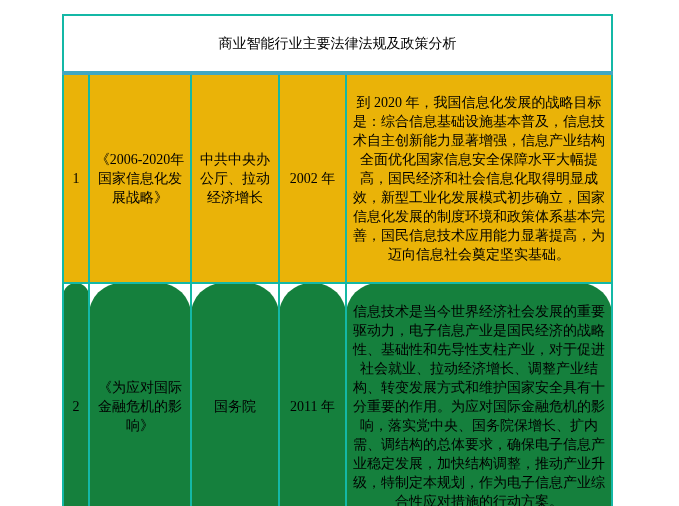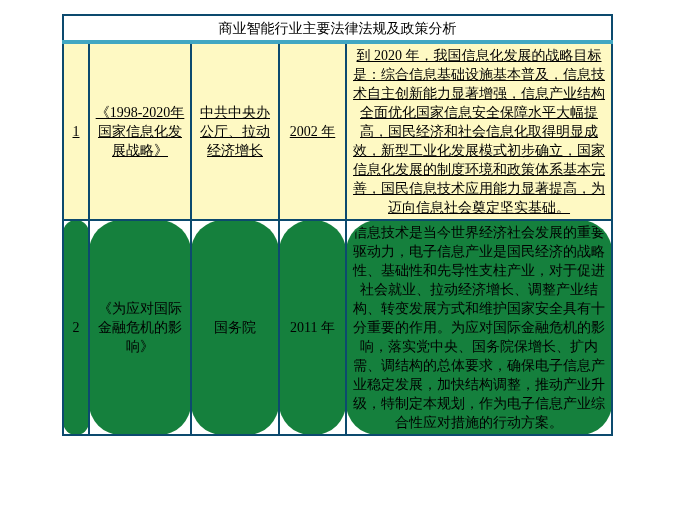--- a/index.html
+++ b/index.html
@@ -19,41 +19,41 @@
   table.policy-table {
     position: absolute;
     left: 62px;
     top: 14px;
     width: 549px;
     border-collapse: collapse;
     table-layout: fixed;
     background: #ffffff;
   }
   table.policy-table td, table.policy-table th {
-    border: 2px solid #0c4a6e;
+    border: 2px solid #14b8a6;
     text-align: center;
     vertical-align: middle;
     font-size: 14px;
     line-height: 19px;
     font-weight: normal;
-    padding: 2px 3px;
+    padding: 18px 3px;
     word-break: break-all;
     overflow: hidden;
   }
   .title-cell {
     background: #ffffff;
     font-size: 15px;
     font-weight: bold;
     height: 27px;
     border-bottom: 4px solid #41A7C2 !important;
     line-height: 22px;
   }
   tr.header-row td { background: #DAEEF3; height: 38px; }
   td.seq-col { font-weight: bold; }
-  tr.data-row-1 td { background: #fef9c3; height: 176px; text-decoration: underline; }
+  tr.data-row-1 td { background: #eab308; height: 176px; }
   tr.data-row-2 td { background: #15803d; height: 215px; border-radius: 32px; }
   .content-cell { padding: 2px 6px; }
 </style>
 </head>
 <body>
 
 <div class="page">
   <table class="policy-table">
     <colgroup>
       <col style="width:26px">
@@ -61,21 +61,21 @@
       <col style="width:88px">
       <col style="width:67px">
       <col style="width:266px">
     </colgroup>
     <tbody>
       <tr class="title-row">
         <td class="title-cell" colspan="5">商业智能行业主要法律法规及政策分析</td>
       </tr>
       <tr class="data-row-1">
         <td class="seq-col">1</td>
-        <td>《1998-2020年国家信息化发展战略》</td>
+        <td>《2006-2020年国家信息化发展战略》</td>
         <td>中共中央办公厅、拉动经济增长</td>
         <td>2002 年</td>
         <td class="content-cell">到 2020 年，我国信息化发展的战略目标是：综合信息基础设施基本普及，信息技术自主创新能力显著增强，信息产业结构全面优化国家信息安全保障水平大幅提高，国民经济和社会信息化取得明显成效，新型工业化发展模式初步确立，国家信息化发展的制度环境和政策体系基本完善，国民信息技术应用能力显著提高，为迈向信息社会奠定坚实基础。</td>
       </tr>
       <tr class="data-row-2">
         <td class="seq-col">2</td>
         <td>《为应对国际金融危机的影响》</td>
         <td>国务院</td>
         <td>2011 年</td>
         <td class="content-cell">信息技术是当今世界经济社会发展的重要驱动力，电子信息产业是国民经济的战略性、基础性和先导性支柱产业，对于促进社会就业、拉动经济增长、调整产业结构、转变发展方式和维护国家安全具有十分重要的作用。为应对国际金融危机的影响，落实党中央、国务院保增长、扩内需、调结构的总体要求，确保电子信息产业稳定发展，加快结构调整，推动产业升级，特制定本规划，作为电子信息产业综合性应对措施的行动方案。</td>

